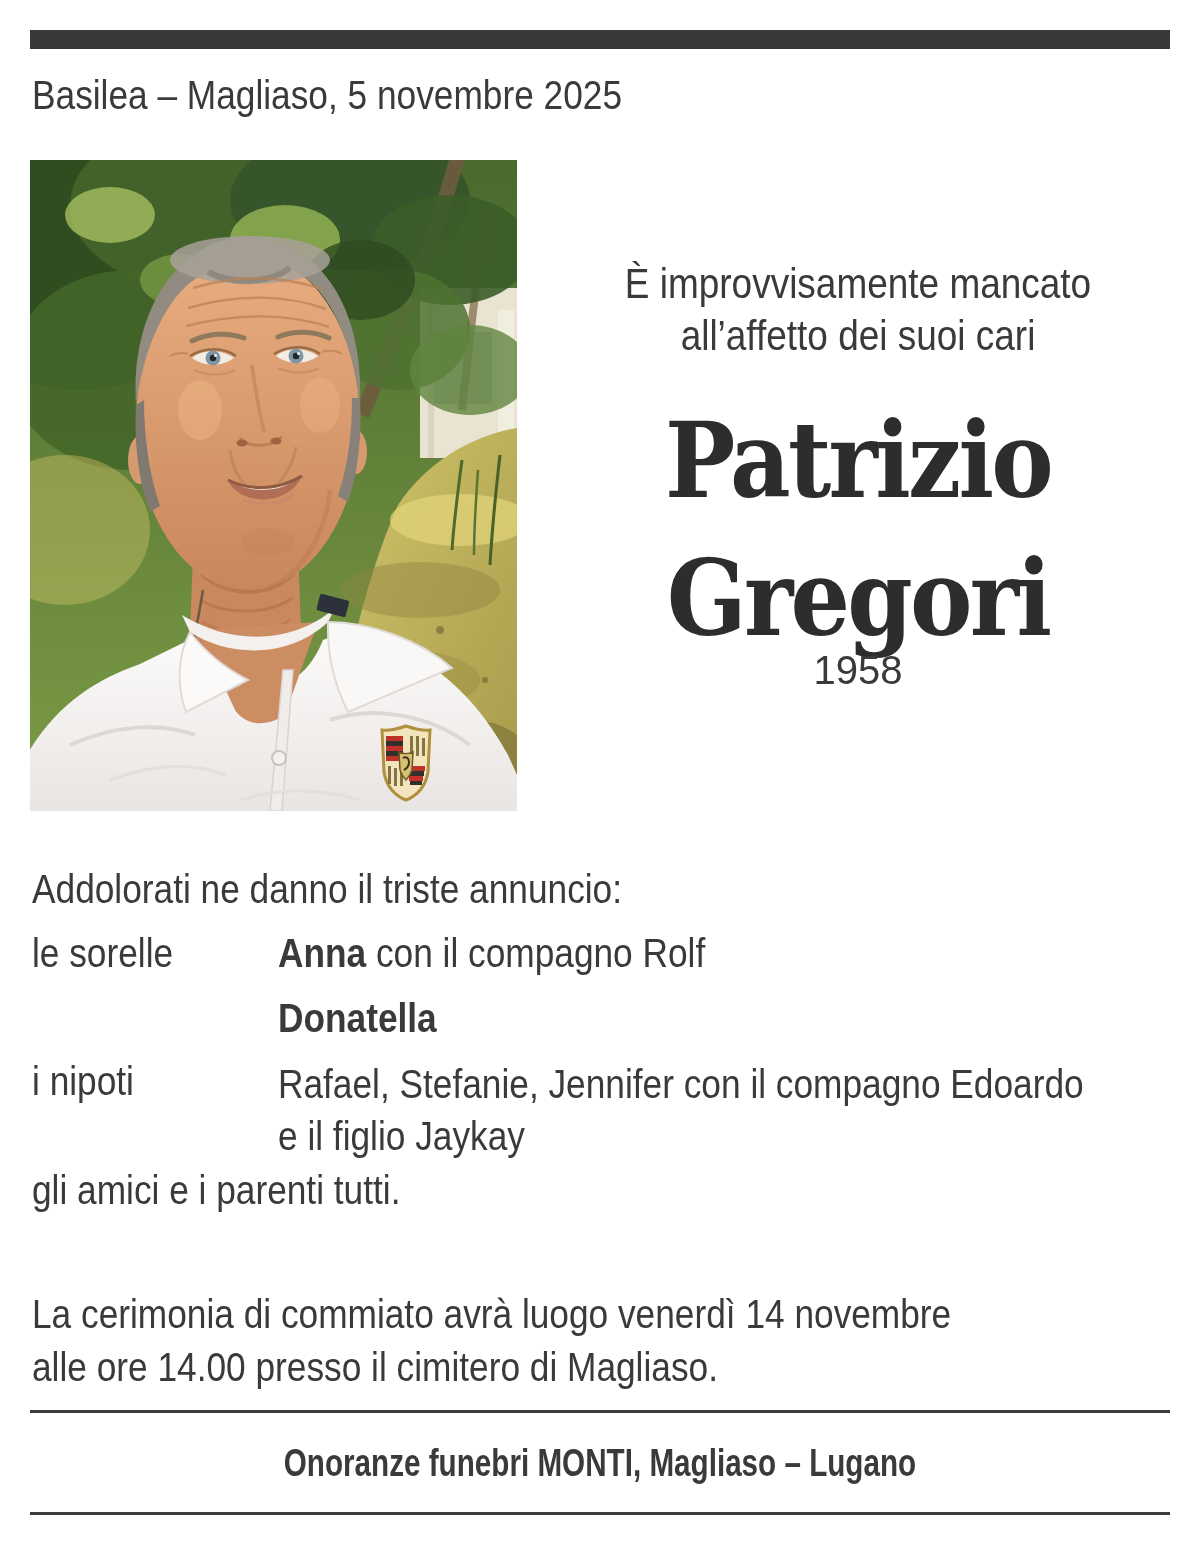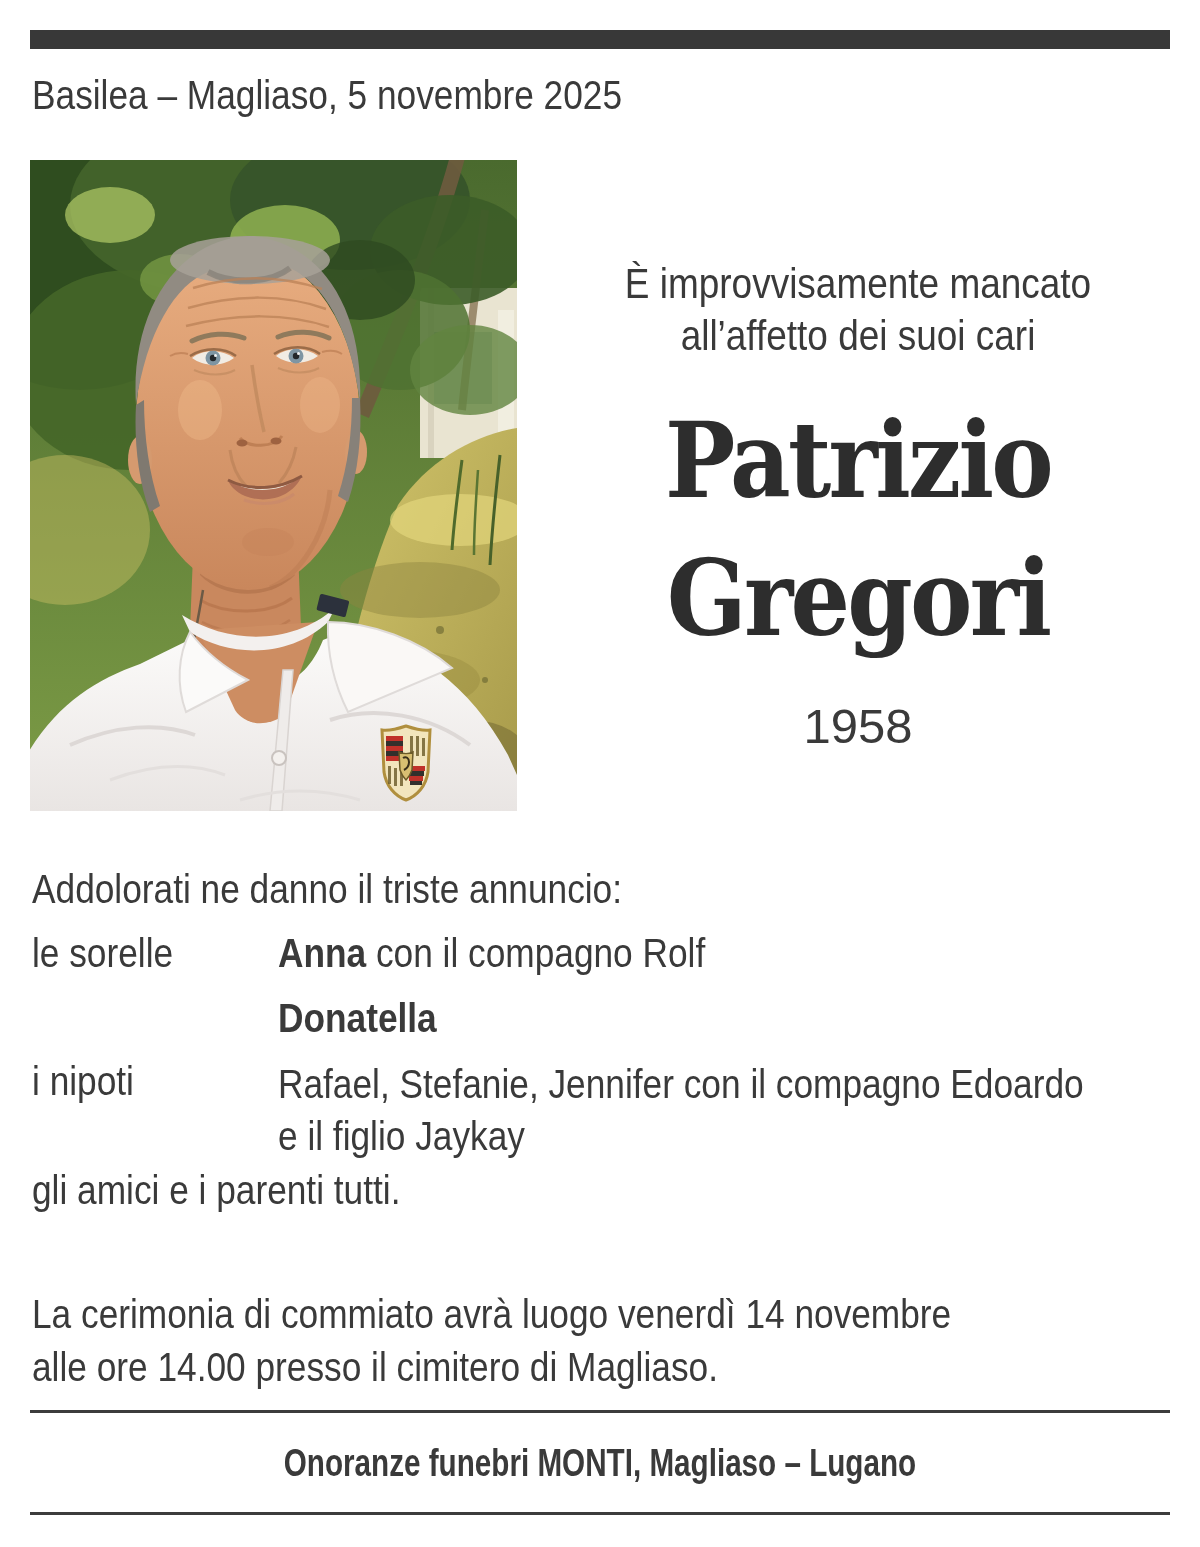--- a/index.html
+++ b/index.html
@@ -7,21 +7,21 @@
   .page{position:absolute;inset:0;background:#ffffff;}
   .top-bar{position:absolute;left:30px;top:30px;width:1140px;height:19px;background:#383838;}
   .rule{position:absolute;left:30px;width:1140px;height:3px;background:#3c3c3c;}
   .rule-1{top:1410px;}
   .rule-2{top:1512px;}
   .dateline{position:absolute;left:32px;top:73px;font-size:41px;line-height:1.1;transform:scaleX(.86);transform-origin:left top;white-space:nowrap;}
   .photo-frame{position:absolute;left:30px;top:160px;width:487px;height:651px;overflow:hidden;}
   .photo-frame svg{display:block;width:100%;height:100%;}
   .intro{position:absolute;left:548px;top:258px;width:620px;text-align:center;font-size:42px;line-height:52px;transform:scaleX(.88);transform-origin:center top;}
   .name-block{position:absolute;left:548px;top:392px;width:620px;text-align:center;font-family:"DejaVu Serif","Liberation Serif",serif;font-weight:700;font-size:104px;line-height:138px;letter-spacing:-3px;color:#2d2d2d;transform:scaleX(.9);transform-origin:center top;}
-  .year{position:absolute;left:548px;top:698px;width:620px;text-align:center;font-size:49px;}
+  .year{position:absolute;left:548px;top:648px;width:620px;text-align:center;font-size:40px;}
   .body-text{font-size:41px;line-height:1.15;transform:scaleX(.86);transform-origin:left top;white-space:nowrap;}
   .announcement{position:absolute;left:32px;top:866px;}
   .row-label{position:absolute;left:32px;}
   .row-value{position:absolute;left:278px;}
   .r1{top:930px;}
   .r2{top:995px;}
   .r3{top:1058px;}
   .two-line{white-space:nowrap;line-height:52px;}
   .closing{position:absolute;left:32px;top:1167px;}
   .ceremony{position:absolute;left:32px;top:1288px;line-height:53px;}

